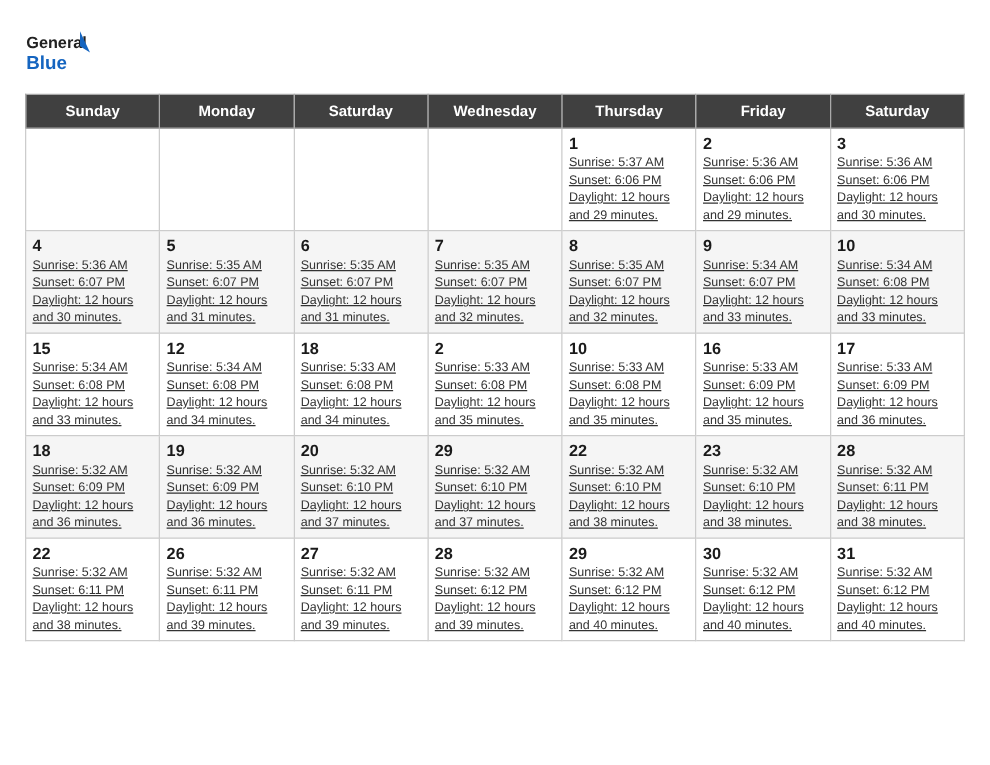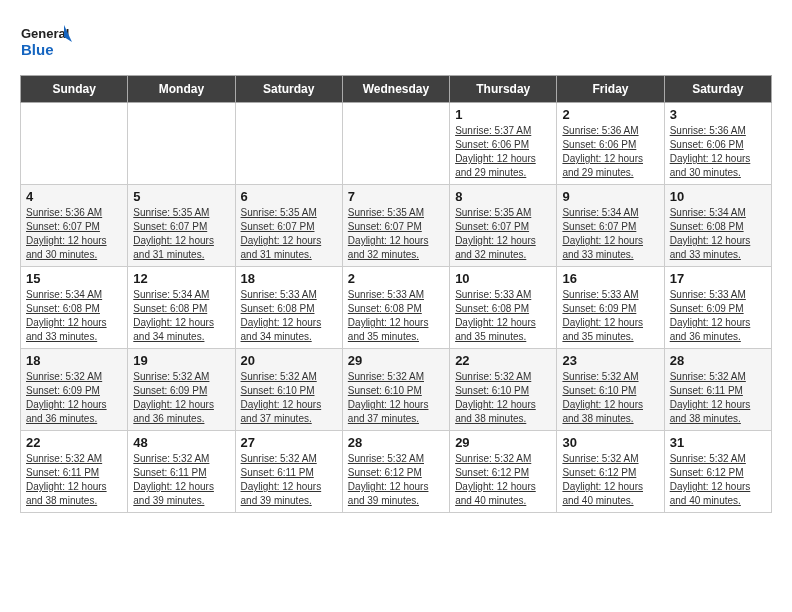--- a/index.html
+++ b/index.html
@@ -212,21 +212,21 @@
           <span class="day-num">28</span>
           <div class="day-info">Sunrise: 5:32 AM<br>Sunset: 6:11 PM<br>Daylight: 12 hours<br>and 38 minutes.</div>
         </td>
       </tr>
       <tr>
         <td>
           <span class="day-num">22</span>
           <div class="day-info">Sunrise: 5:32 AM<br>Sunset: 6:11 PM<br>Daylight: 12 hours<br>and 38 minutes.</div>
         </td>
         <td>
-          <span class="day-num">48</span>
+          <span class="day-num">26</span>
           <div class="day-info">Sunrise: 5:32 AM<br>Sunset: 6:11 PM<br>Daylight: 12 hours<br>and 39 minutes.</div>
         </td>
         <td>
           <span class="day-num">27</span>
           <div class="day-info">Sunrise: 5:32 AM<br>Sunset: 6:11 PM<br>Daylight: 12 hours<br>and 39 minutes.</div>
         </td>
         <td>
           <span class="day-num">28</span>
           <div class="day-info">Sunrise: 5:32 AM<br>Sunset: 6:12 PM<br>Daylight: 12 hours<br>and 39 minutes.</div>
         </td>

